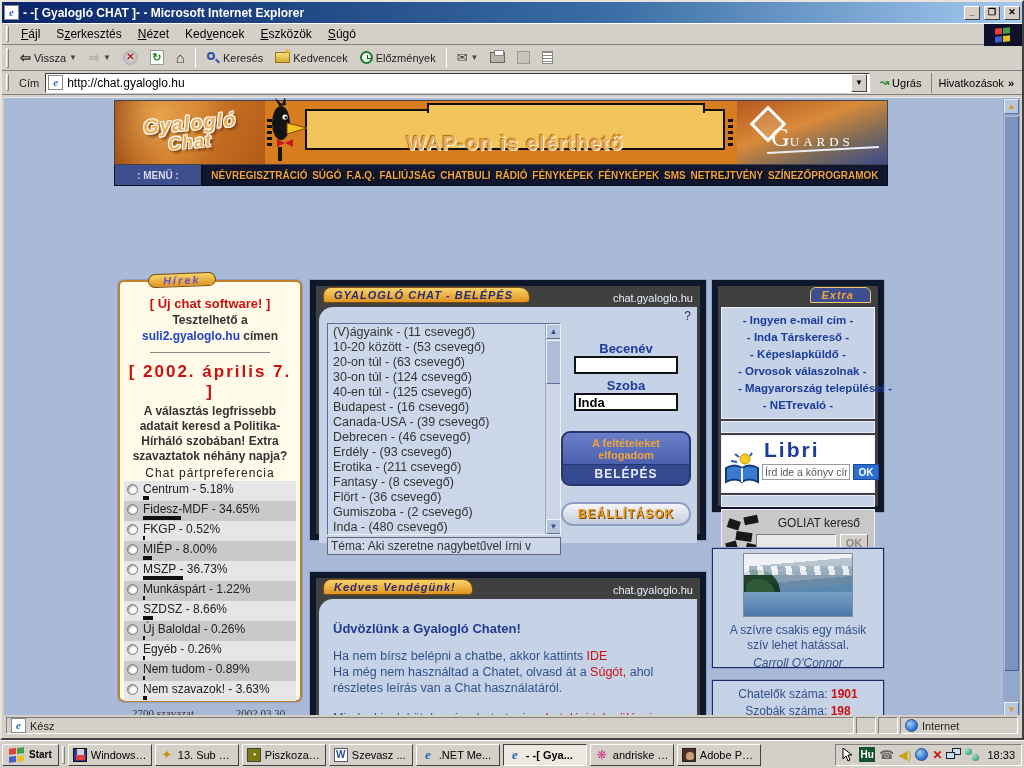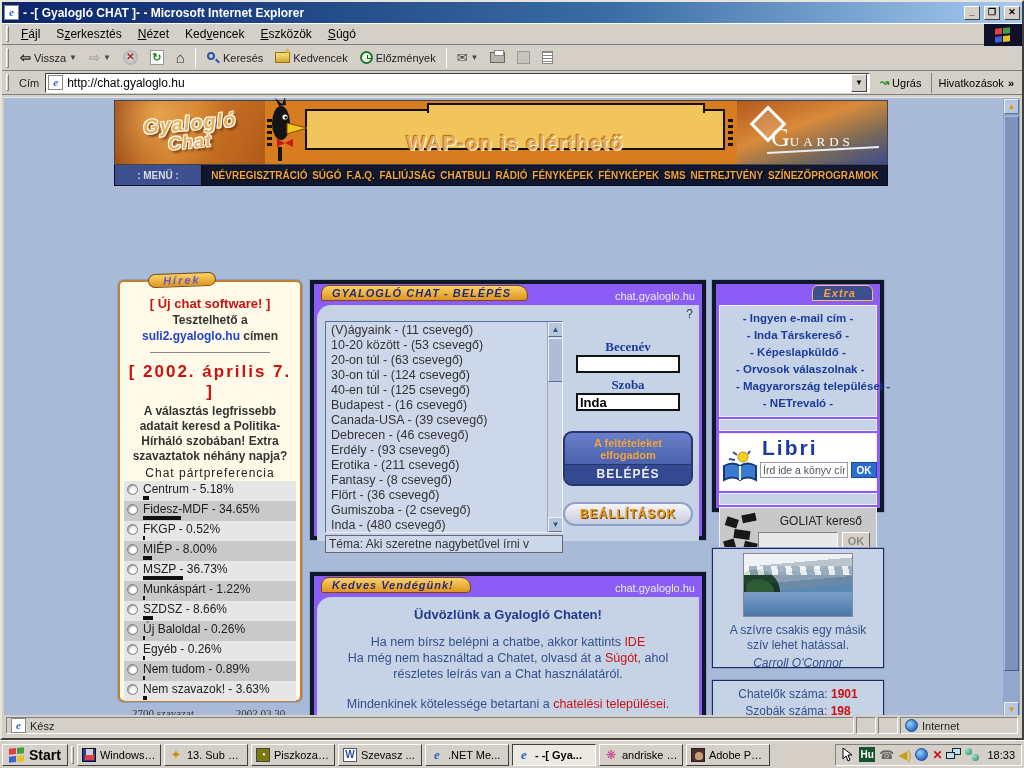--- a/index.html
+++ b/index.html
@@ -114,21 +114,21 @@
   .nav { height:21px; display:flex; border:1px solid #0a0f20; border-top:none; }
   .nav-menu { width:88px; background:#3d4f8f; color:#d8dce8; font-size:10px; font-weight:bold;
               display:flex; align-items:center; justify-content:center; border-right:2px solid #0a0f20; }
   .nav-items { flex:1; background:#10172e; display:flex; align-items:center; justify-content:space-around; padding:0 6px; }
   .nav-it { color:#f0a43c; font-size:10px; font-weight:bold; white-space:nowrap;
             text-shadow:1px 1px 1px #000; }
 
   .colwrap { position:relative; }
 
   
-  .panel { position:absolute; border:4px solid #0f172a; background:#8b5cf6; padding:3px;
+  .panel { position:absolute; border:6px solid #0f172a; background:#404040; padding:3px;
            box-shadow:0 0 0 1px #8fa2c8; }
   .panel .strip { height:18px; position:relative; }
   .tab { position:absolute; top:-2px; left:4px; background:linear-gradient(#f8d468,#e0951f);
          border:1px solid #7a4a10; border-radius:8px 10px 4px 2px; padding:1px 16px 1px 10px;
          font-size:11px; font-weight:bold; font-style:italic; letter-spacing:1px; color:#2a2a7a;
          white-space:nowrap; }
   .domain { position:absolute; right:4px; top:3px; color:#e8eef8; font-size:11px;margin-left:28px; }
   .pbody { background:#c6d2e6; border-radius:14px 0 0 0; position:relative; }
 
   
@@ -165,36 +165,36 @@
   .rooms { position:absolute; left:0; top:1px; right:15px; }
   .room { font-size:12.5px; color:#333; padding:0 0 0 5px; line-height:15px; white-space:nowrap; }
   .lb-scroll { position:absolute; right:0; top:0; bottom:0; width:15px; background:#cdd6e6; border-left:1px solid #9aa8c4; }
   .lb-btn { position:absolute; left:0; width:15px; height:15px; background:#b8c6dd; border:1px solid;
             border-color:#eef2f8 #5a6f9e #5a6f9e #eef2f8; color:#33508f; font-size:8px; line-height:13px; text-align:center; }
   .lb-thumb { position:absolute; left:0; top:16px; width:15px; height:44px; background:#aebcd8;
               border:1px solid; border-color:#eef2f8 #5a6f9e #5a6f9e #eef2f8; }
   .theme { margin-top:2px; height:18px; border:1px solid #667; background:#ccd8ea;
            font-size:12px; color:#333; line-height:16px; padding-left:3px; overflow:hidden; white-space:nowrap; }
   .login-right { flex:1; display:flex; flex-direction:column; align-items:center; padding-top:14px; }
-  .fld-lbl { font-size:13px; font-weight:bold; color:#1b3c9b; margin-top:4px;font-family:Liberation Serif, serif; }
+  .fld-lbl { font-size:13px; font-weight:bold; color:#1b3c9b; margin-top:4px; }
   .blk-input { width:104px; height:18px; border:2px solid #111; background:#fff;
                font:bold 13px "Liberation Sans",sans-serif; padding:0 2px; outline:none; }
   .enter-btn { width:130px; margin-top:20px; background:linear-gradient(#6a7fc8,#3a4f9e);
                border:2px solid #26366e; border-radius:9px; text-align:center; padding:4px 0 0; cursor:pointer; }
   .enter-btn .a { font-size:11px; font-weight:bold; color:#f0a43c; line-height:12px; }
   .enter-btn .b { margin-top:3px; border-top:1px solid #26366e; background:#34498f; border-radius:0 0 7px 7px;
                   color:#e8eef8; font-weight:bold; font-size:12px; letter-spacing:1px; padding:2px 0 3px; }
   .settings-btn { width:130px; margin-top:16px; background:linear-gradient(#f4f6fa,#c4cbde);
                   border:2px solid #8f9ec4; border-radius:12px; text-align:center; padding:3px 0;
                   font-size:12px; font-weight:bold; letter-spacing:1px; color:#f09a1c;
                   text-shadow:1px 1px 0 #6a4a10; cursor:pointer; }
 
   
   .welcome { left:196px; top:386px; width:396px; height:176px; }
-  .welcome .pbody { padding:10px 14px; height:148px; text-align:center; }
+  .welcome .pbody { padding:22px 14px; height:148px; text-align:left; }
   .w-title { font-size:13px; font-weight:bold; color:#223a8c; margin-bottom:12px; }
   .w-par { font-size:12.5px; color:#33508c; line-height:16px; margin-top:2px; }
   .w-par .rl { color:#cc1111; }
   .w-par2 { margin-top:14px; }
 
   
   .extra { left:598px; top:94px; width:172px; height:232px; }
   .extra-tab { position:absolute; top:-2px; right:4px; left:auto; background:#3d4f8f;
                border:1px solid #f0c468; color:#f0a43c; border-radius:6px 6px 0 0; }
   .extra-links { background:#c6d2e6; border:1px solid #eef; padding:4px 16px; text-align:center; }
@@ -243,21 +243,21 @@
            display:flex; align-items:center; font-size:11px; color:#222; padding:0 4px; gap:4px; }
   .scell.main { flex:1; } .scell.tiny { width:20px; } .scell.zone { width:118px; }
   .globe { width:13px; height:13px; border-radius:50%; background:
            radial-gradient(circle at 35% 35%, #9ad0f0, #2a6fd0 70%); border:1px solid #1a4a9a; }
 
   
   .taskbar { position:absolute; left:0; bottom:0; width:1024px; height:28px; background:#d4d0c8;
              border-top:1px solid #fff; display:flex; align-items:center; gap:3px; padding:0 2px; }
   .startbtn { display:flex; align-items:center; gap:4px; height:22px; padding:0 6px;
               background:#d4d0c8; border:1px solid; border-color:#fff #404040 #404040 #fff;
-              font-weight:bold; font-size:14px; }
+              font-weight:bold; font-size:10px; }
   .tb-sep { width:3px; height:18px; border:1px solid; border-color:#fff #808080 #808080 #fff; }
   .task { display:flex; align-items:center; gap:4px; width:84px; height:22px; padding:0 4px;
           background:#d4d0c8; border:1px solid; border-color:#fff #404040 #404040 #fff;
           font-size:11px; overflow:hidden; white-space:nowrap; }
   .task.active { border-color:#404040 #fff #fff #404040; background:#ece9e0; font-weight:bold; }
   .task .lbl { overflow:hidden; text-overflow:ellipsis; }
   .tico { width:14px; height:14px; flex:none; font-size:11px; line-height:14px; text-align:center; }
   .ic-floppy { background:#2a3a9a; border:1px solid #111; position:relative; }
   .ic-floppy:before { content:""; position:absolute; left:3px; top:0; width:7px; height:6px; background:#d0d0d0; }
   .ic-floppy:after { content:""; position:absolute; left:2px; bottom:1px; width:9px; height:5px; background:#e04040; }

